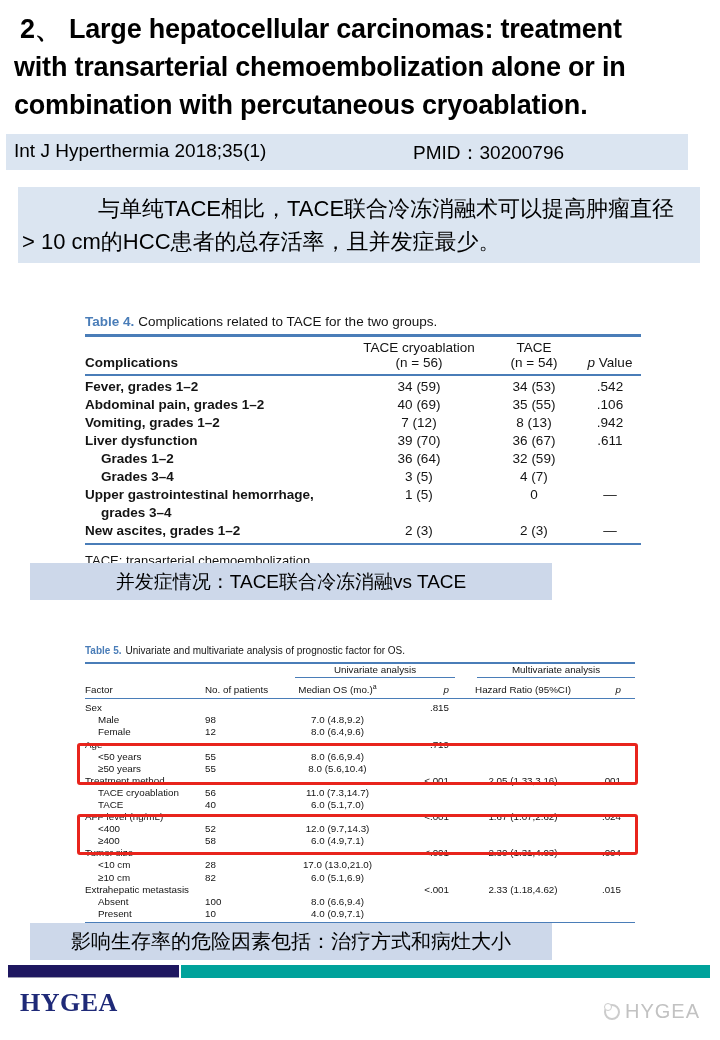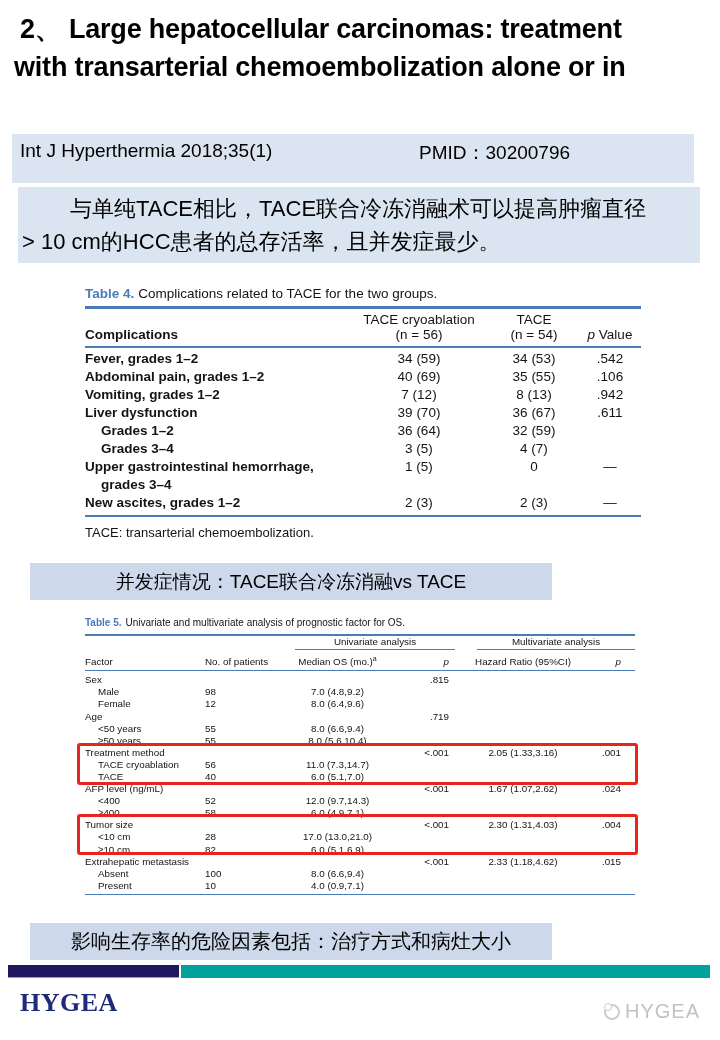--- a/index.html
+++ b/index.html
@@ -5,32 +5,32 @@
   * { margin:0; padding:0; box-sizing:border-box; }
   html,body { width:720px; height:1040px; }
   body { font-family:"Liberation Sans", sans-serif; background:#ffffff; position:relative; overflow:hidden; }
   .slide { position:absolute; inset:0; background:#ffffff; }
 
   
   .title { position:absolute; top:10px; left:14px; width:698px; font-size:27px; font-weight:700; color:#000; line-height:38px; letter-spacing:-0.2px; }
   .title .l1 { padding-left:6px; }
 
   
-  .citebar { position:absolute; left:12px; top:134px; width:682px; height:49px; background:#dbe5f1; font-size:19px; color:#000; }
+  .citebar { position:absolute; left:6px; top:134px; width:682px; height:36px; background:#dbe5f1; font-size:19px; color:#000; }
   .citebar .journal { position:absolute; left:8px; top:6px; }
   .citebar .pmid { position:absolute; left:407px; top:6px; }
 
   
   .summary { position:absolute; left:18px; top:187px; width:682px; height:76px; background:#dbe5f1; font-size:22px; line-height:33px; color:#000; padding-top:5px; }
-  .summary .s1 { padding-left:52px; }
+  .summary .s1 { padding-left:80px; }
   .summary .s2 { padding-left:4px; }
 
   
   .t4 { position:absolute; left:85px; top:286px; width:556px; font-size:13.5px; color:#141414; }
-  .cap { margin-bottom:5px; }
+  .cap { margin-bottom:5px;margin-top:28px; }
   .cap .lab { color:#4a7db8; font-weight:700; margin-right:4px; }
   .t4 .hdr { border-top:3px solid #4a7db8; border-bottom:2px solid #4a7db8; display:flex; align-items:flex-end; padding:3px 0 4px; }
   .t4-name { flex:1; text-align:left;font-weight:bold; }
   .t4-v1 { width:140px; text-align:center; }
   .t4-v2 { width:90px; text-align:center; }
   .t4-p  { width:62px; text-align:center; }
   .t4 .rows { padding:2px 0 3px; border-bottom:2.5px solid #4a7db8; }
   .t4 .row { display:flex; line-height:18px; }
   .t4 .ind { padding-left:16px; }
   .t4 .note { margin-top:8px; font-size:13px; }
@@ -75,20 +75,21 @@
   .wm-icon::after { content:""; position:absolute; left:-2px; top:-3px; width:6px; height:6px; border-radius:50%; background:#fff; border:1.5px solid #cccccc; }
 </style>
 </head>
 <body>
 
 <div class="slide">
 
   <div class="title">
     <div class="l1">2、 Large hepatocellular carcinomas: treatment</div>
     <div>with transarterial chemoembolization alone or in</div>
+    <div>combination with percutaneous cryoablation.</div>
   </div>
 
   <div class="citebar">
     <span class="journal">Int J Hyperthermia 2018;35(1)</span>
     <span class="pmid">PMID：30200796</span>
   </div>
 
   <div class="summary">
     <div class="s1">与单纯TACE相比，TACE联合冷冻消融术可以提高肿瘤直径</div>
     <div class="s2">&gt; 10 cm的HCC患者的总存活率，且并发症最少。</div>

